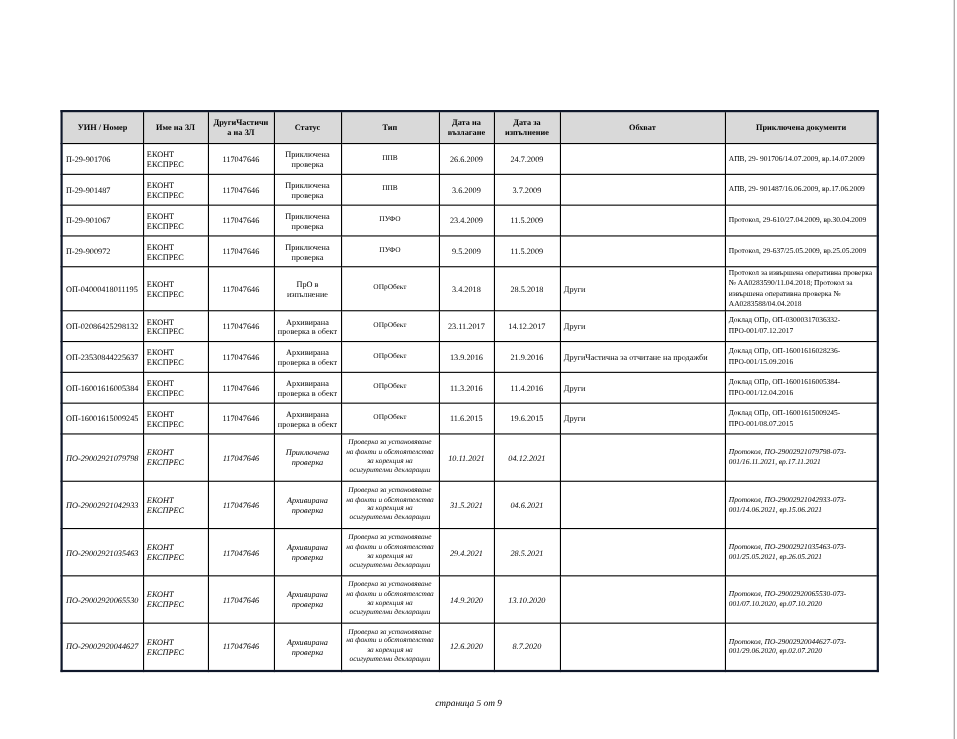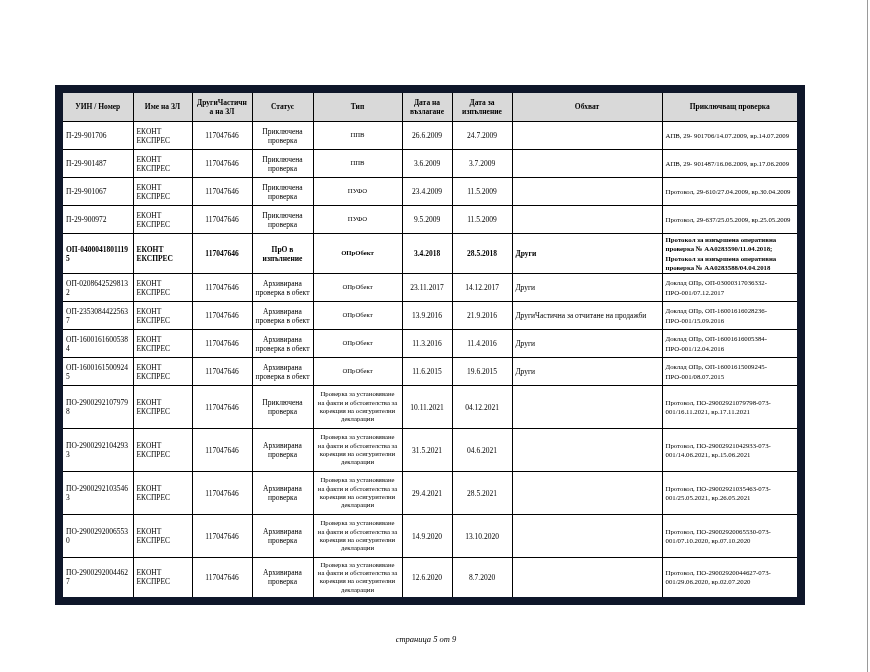--- a/index.html
+++ b/index.html
@@ -19,25 +19,25 @@
     position: absolute;
     top: 0;
     right: 2px;
     width: 1px;
     height: 672px;
     background: #9a9a9a;
   }
   table.registry {
     position: absolute;
     left: 55px;
-    top: 85px;
+    top: 100px;
     width: 742px;
     border-collapse: collapse;
     table-layout: fixed;
-    border: 8px solid #0f172a;
+    border: 2px solid #0f172a;
   }
   .registry th, .registry td {
     border: 1px solid #000;
     padding: 1px 3px;
     vertical-align: middle;
     overflow: hidden;
     overflow-wrap: break-word;
     word-wrap: break-word;
   }
   .registry thead th {
@@ -52,22 +52,22 @@
     font-size: 7.5px;
     line-height: 1.2;
     text-align: center;
   }
   .registry td.col1, .registry td.col2, .registry td.col8, .registry td.col9 {
     text-align: left;
   }
   .registry td.col5 { font-size: 6.7px; line-height: 1.25; }
   .registry td.col9 { font-size: 6.8px; line-height: 1.35; }
   .registry tbody tr { height: 28px; }
-  .registry tbody tr:nth-child(5) { height: 40px; font-weight: bold; }
-  .registry tbody tr:nth-child(n+10) { height: 43px; }
+  .registry tbody tr:nth-child(5) { height: 40px; }
+  .registry tbody tr:nth-child(n+10) { height: 43px; font-style: italic; }
   .page-footer {
     position: absolute;
     left: 55px;
     top: 634px;
     width: 742px;
     text-align: center;
     font-style: italic;
     font-size: 8.5px;
   }
 </style>
@@ -91,21 +91,21 @@
   <thead>
     <tr>
       <th>УИН / Номер</th>
       <th>Име на ЗЛ</th>
       <th>ДругиЧастична на ЗЛ</th>
       <th>Статус</th>
       <th>Тип</th>
       <th>Дата на възлагане</th>
       <th>Дата за изпълнение</th>
       <th>Обхват</th>
-      <th>Приключващ проверка</th>
+      <th>Приключена документи</th>
     </tr>
   </thead>
   <tbody>
       <tr>
         <td class="col1">П-29-901706</td>
         <td class="col2">ЕКОНТ ЕКСПРЕС</td>
         <td class="col3">117047646</td>
         <td class="col4">Приключена проверка</td>
         <td class="col5">ППВ</td>
         <td class="col6">26.6.2009</td>

